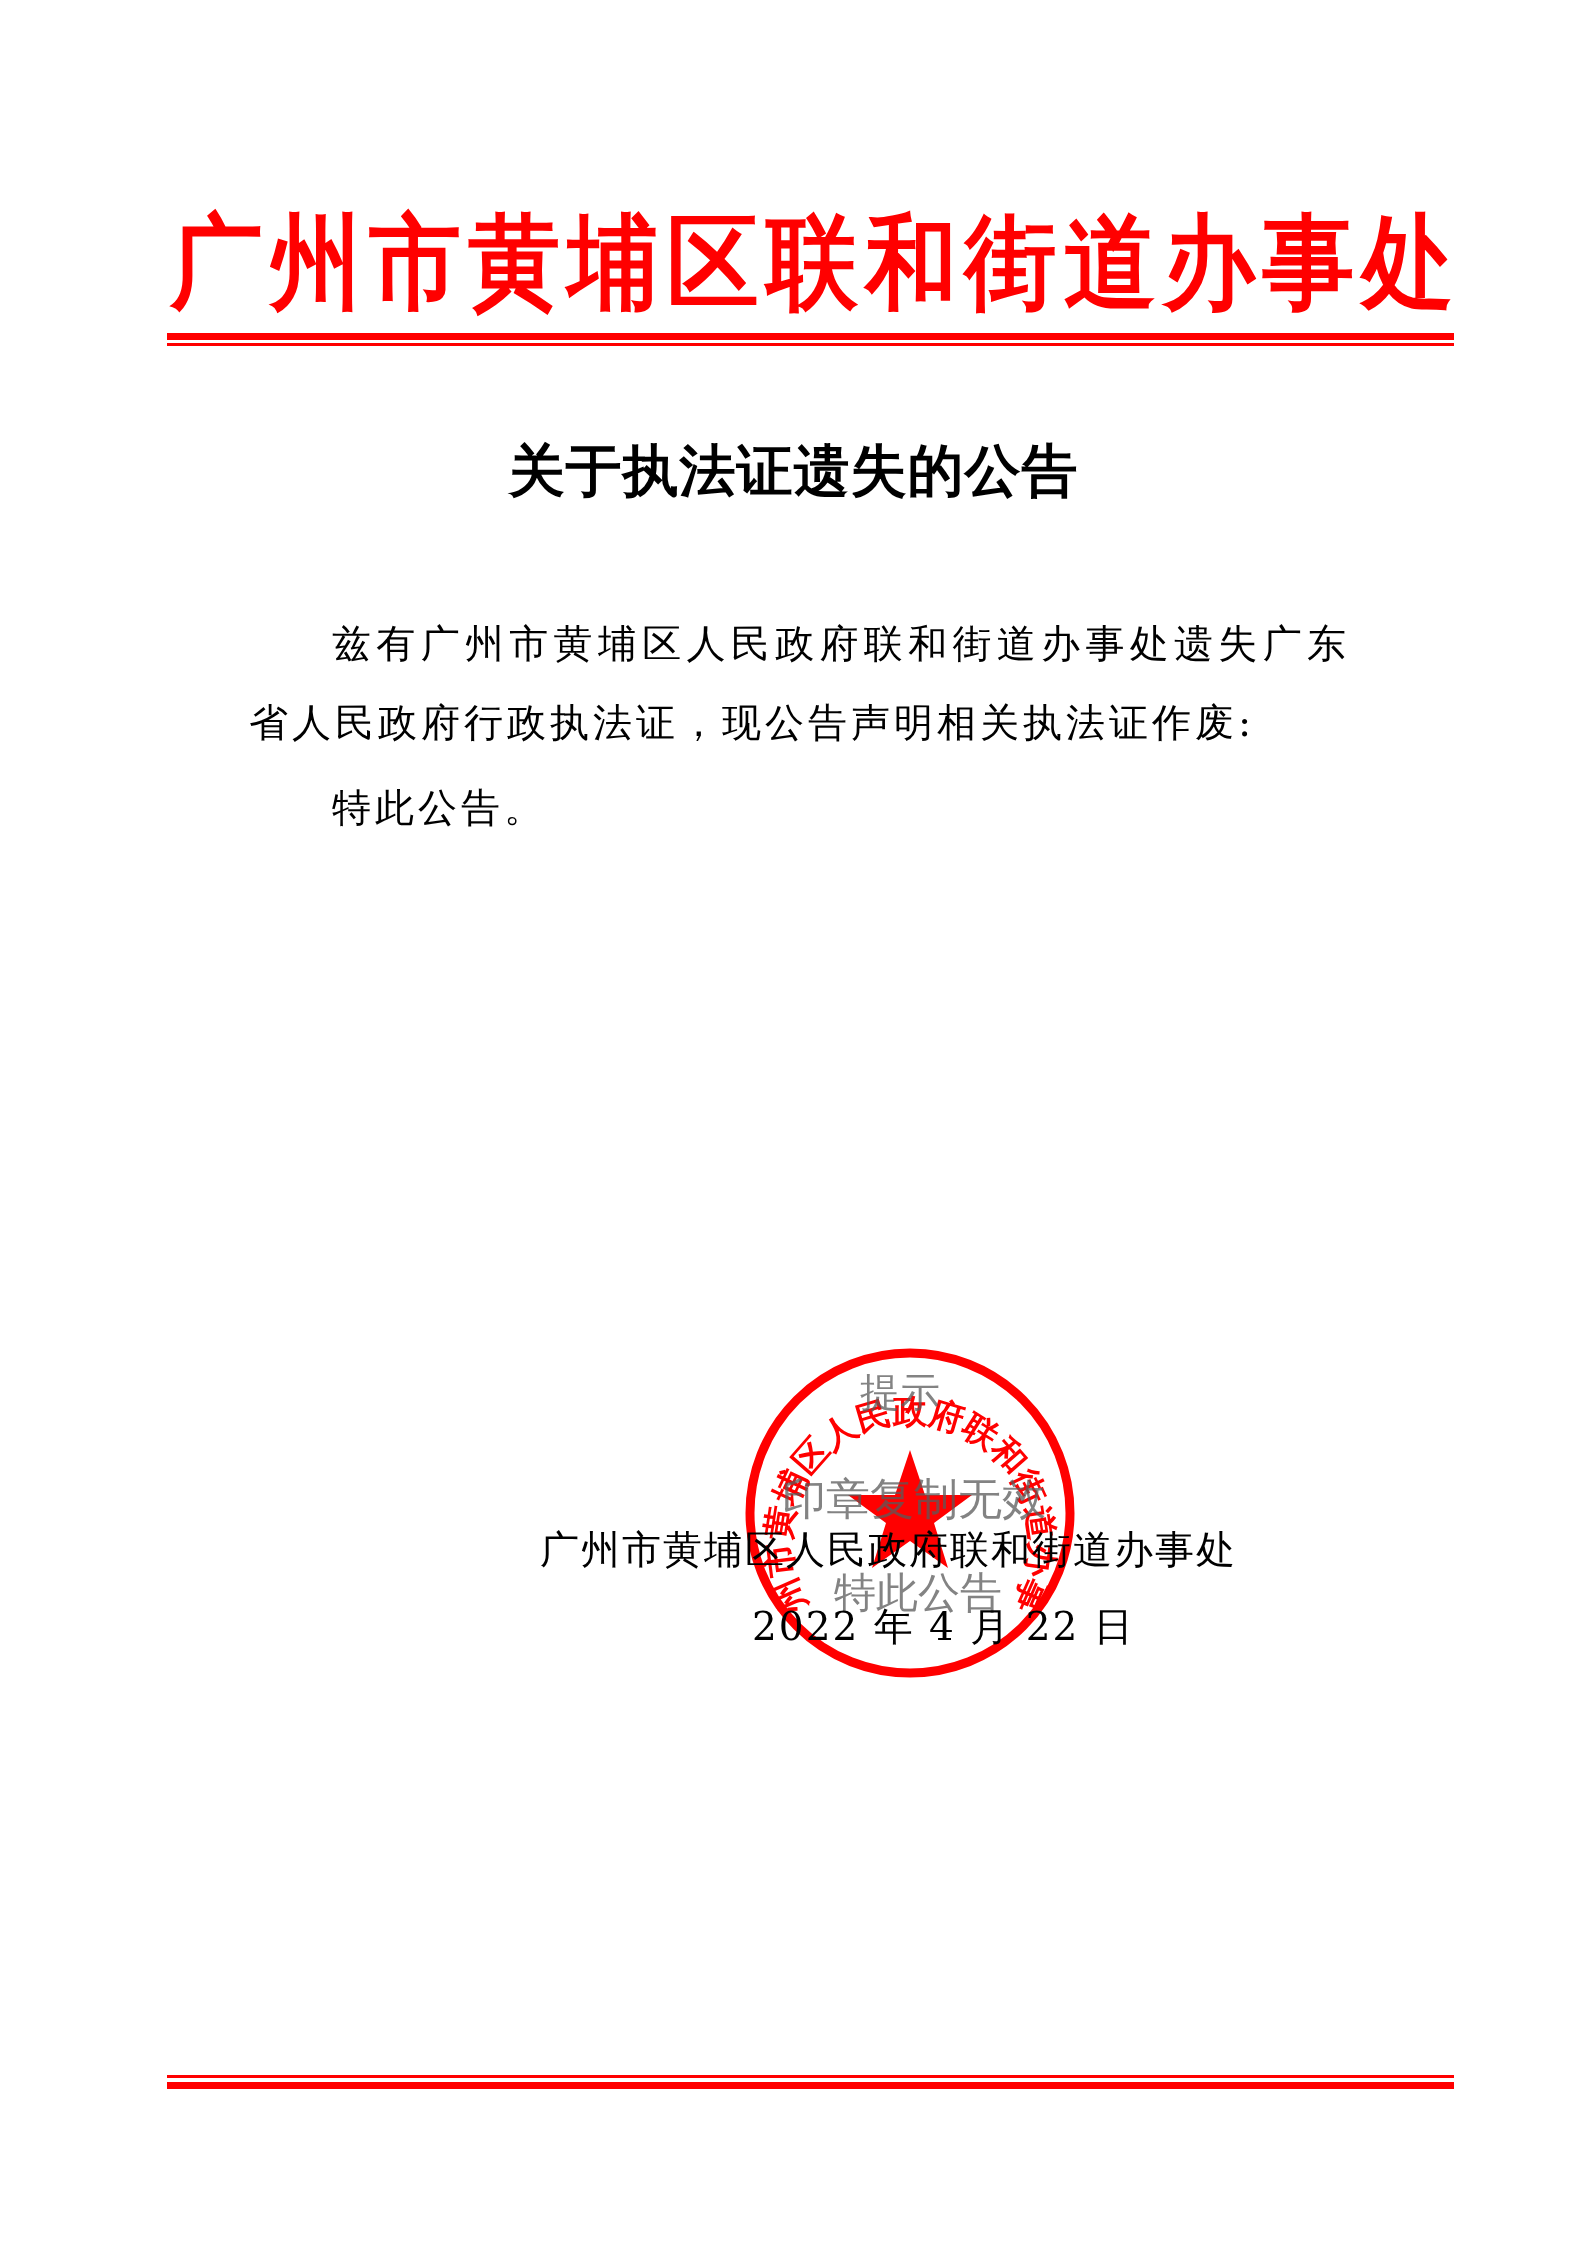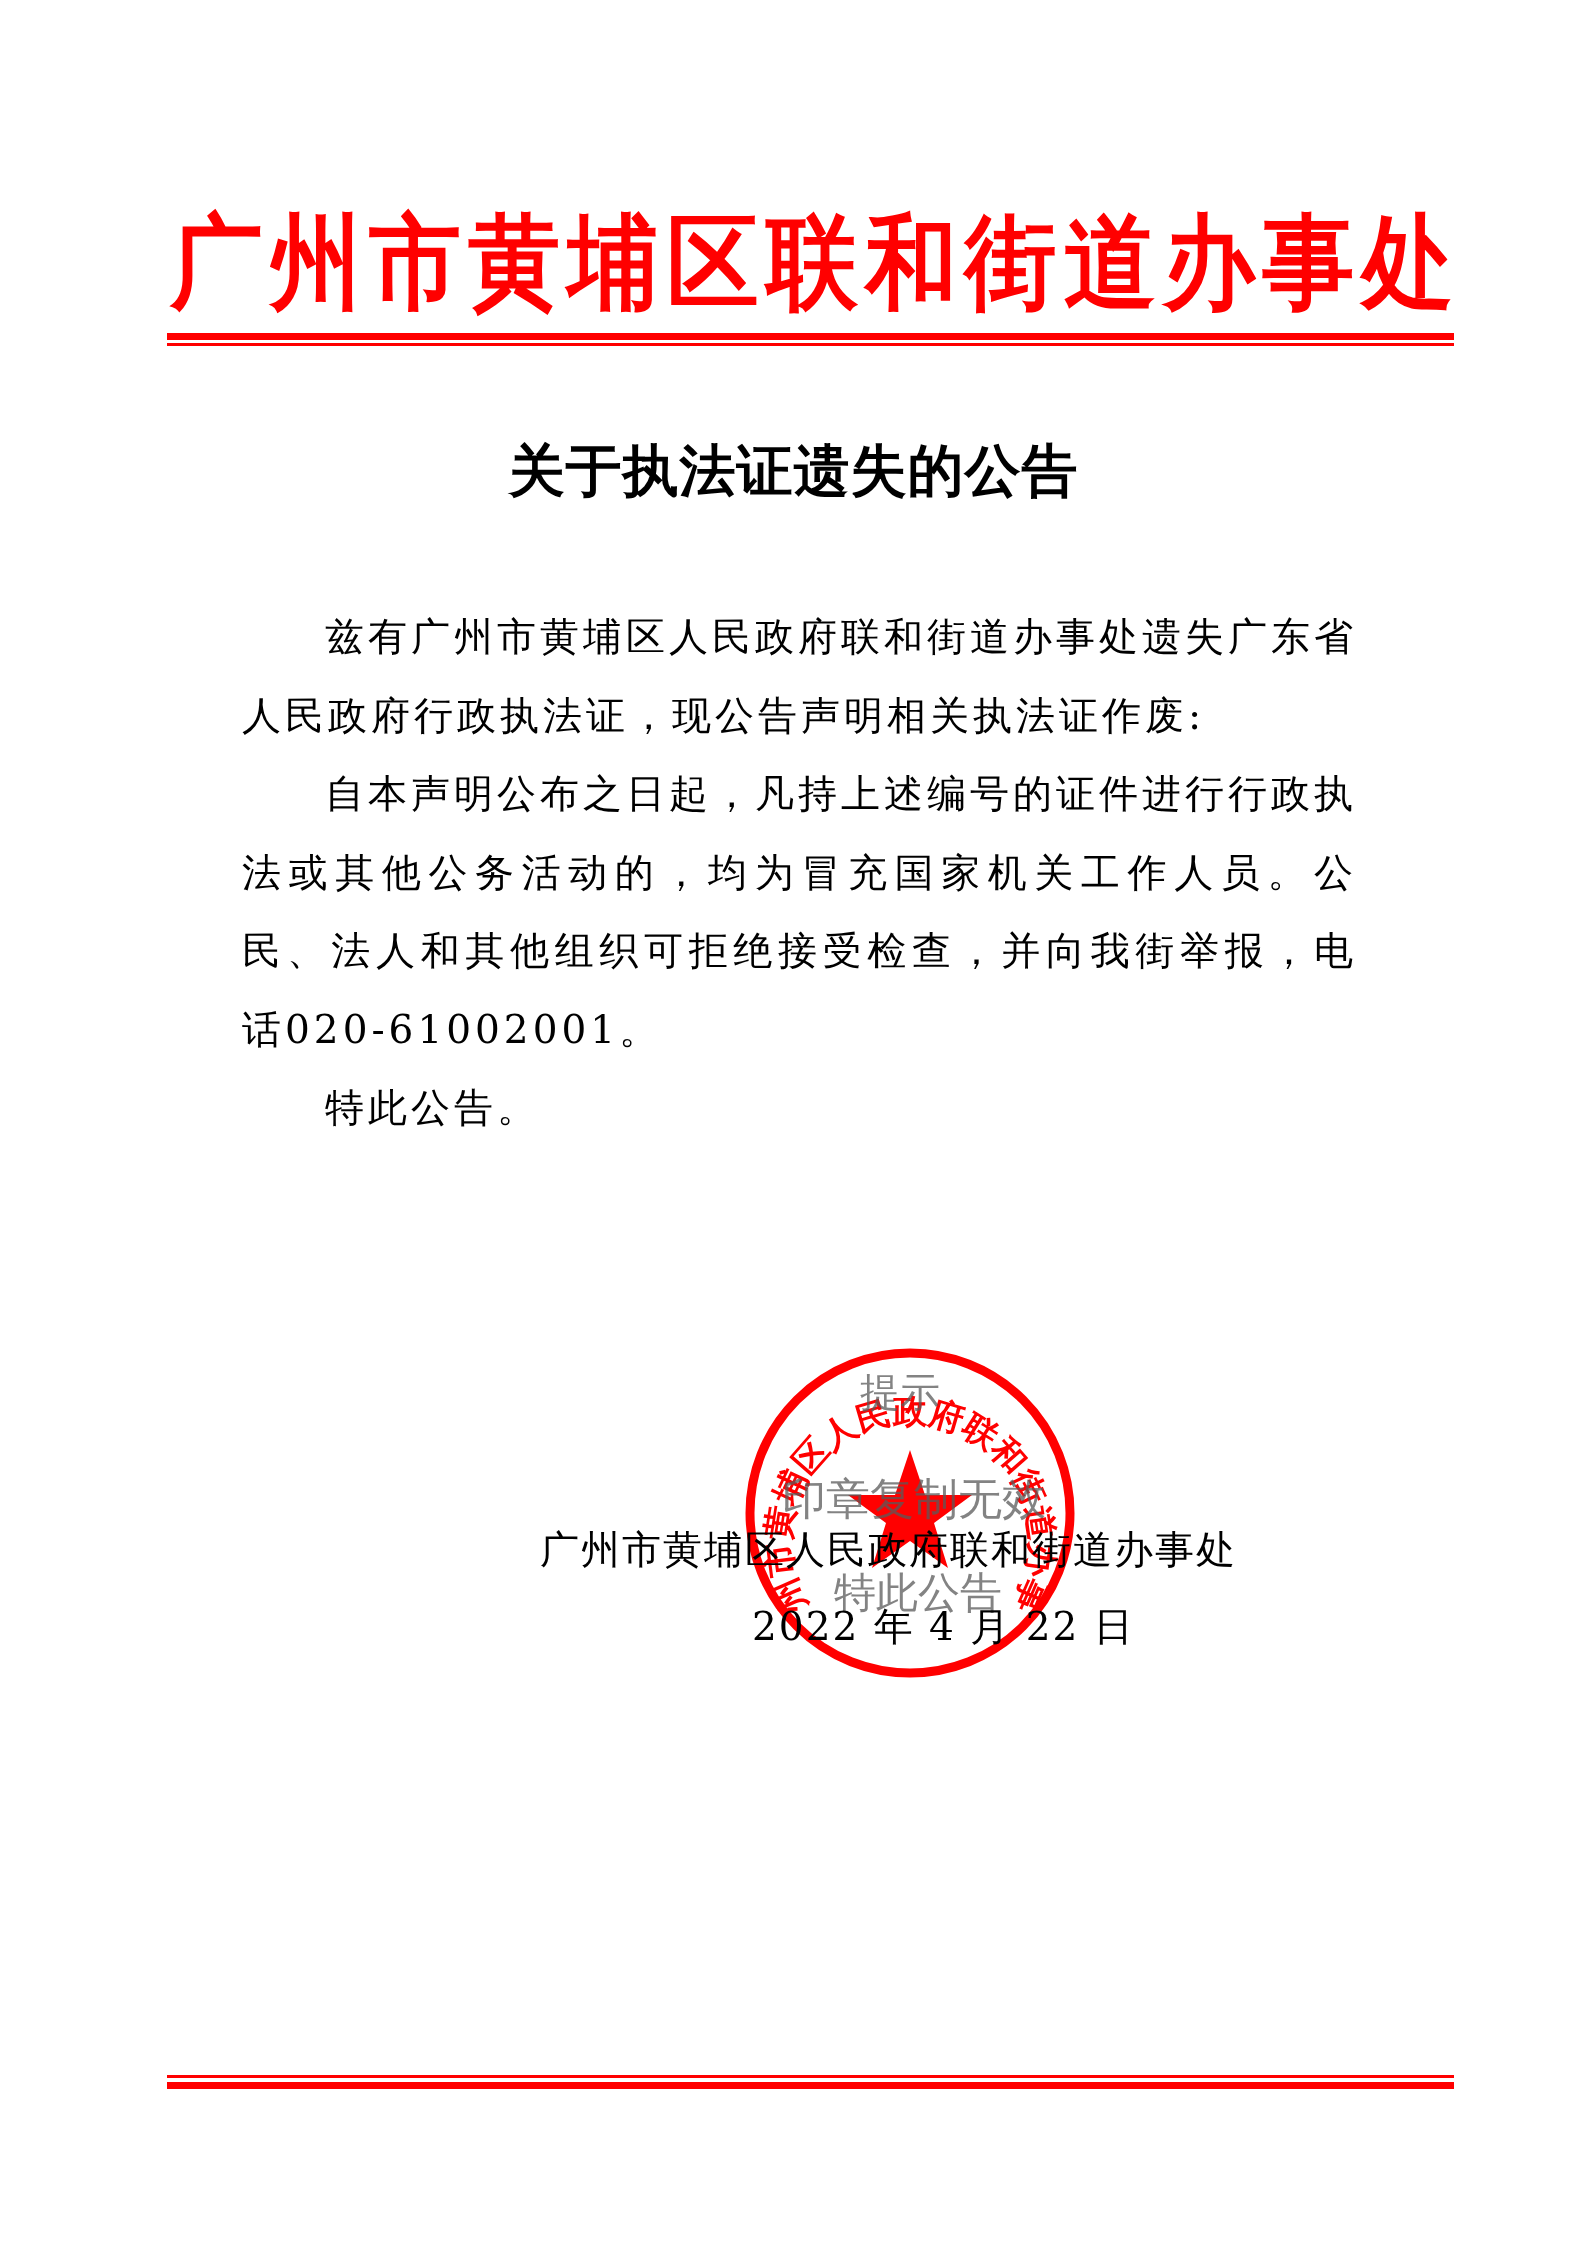--- a/index.html
+++ b/index.html
@@ -8,21 +8,21 @@
   .abs { position:absolute; }
   .header-title { left:167px; top:195px; width:1290px; height:120px;
          color:#ff0000; font-size:92px; font-weight:bold; line-height:120px;
          display:flex; justify-content:space-between; font-family:"DejaVu Serif",serif;
          transform:scaleY(1.12); transform-origin:top left; }
   .header-title span { display:inline-block; width:100px; text-align:center; }
   .rule { position:absolute; left:167px; width:1287px; background:#ff0000; }
   .doc-title { left:0; width:1587px; top:425px; text-align:center;
          font-size:56px; font-weight:bold; letter-spacing:1px; line-height:90px; }
   .body-text { left:242px; width:1115px; top:598px; font-size:39px; line-height:78.5px; }
-  .body-text p { margin:0; text-indent:83px; text-align:justify; text-align-last:left; letter-spacing:4px; }
+  .body-text p { margin:7px; text-indent:83px; text-align:justify; text-align-last:left; letter-spacing:4px; }
   .sign-org { left:540px; top:1518px; font-size:39px; line-height:64px; letter-spacing:2px; white-space:nowrap; }
   .sign-date { left:752px; top:1595px; font-size:39px; line-height:64px; letter-spacing:2px; white-space:nowrap; }
   .seal { left:742px; top:1345px; width:336px; height:336px; }
   .watermark { color:rgba(90,90,90,0.75); font-family:"DejaVu Sans",sans-serif; font-size:44px; white-space:nowrap;text-align:center; }
 </style>
 </head>
 <body>
 
 <div class="abs header-title" id="hdr">
     <span>广</span>
@@ -39,21 +39,20 @@
     <span>事</span>
     <span>处</span>
   </div>
 <div class="rule" style="top:333px;height:7px;"></div>
 <div class="rule" style="top:343px;height:3px;"></div>
 
 <div class="abs doc-title">关于执法证遗失的公告</div>
 
 <div class="abs body-text">
   <p>兹有广州市黄埔区人民政府联和街道办事处遗失广东省人民政府行政执法证，现公告声明相关执法证作废:</p>
-  <p>自本声明公布之日起，凡持上述编号的证件进行行政执法或其他公务活动的，均为冒充国家机关工作人员。公民、法人和其他组织可拒绝接受检查，并向我街举报，电话020-61002001。</p>
   <p>特此公告。</p>
 </div>
 
 <div class="abs seal">
   <svg width="336" height="336" viewBox="0 0 336 336">
     <defs>
       <path id="ringpath" d="M 60,250 A 120,120 0 1,1 276,250" fill="none"></path>
     </defs>
     <circle cx="168" cy="168" r="160" fill="none" stroke="#ff0000" stroke-width="9"></circle>
     <text font-size="34" font-weight="bold" fill="#ff0000" font-family="DejaVu Serif, serif">

